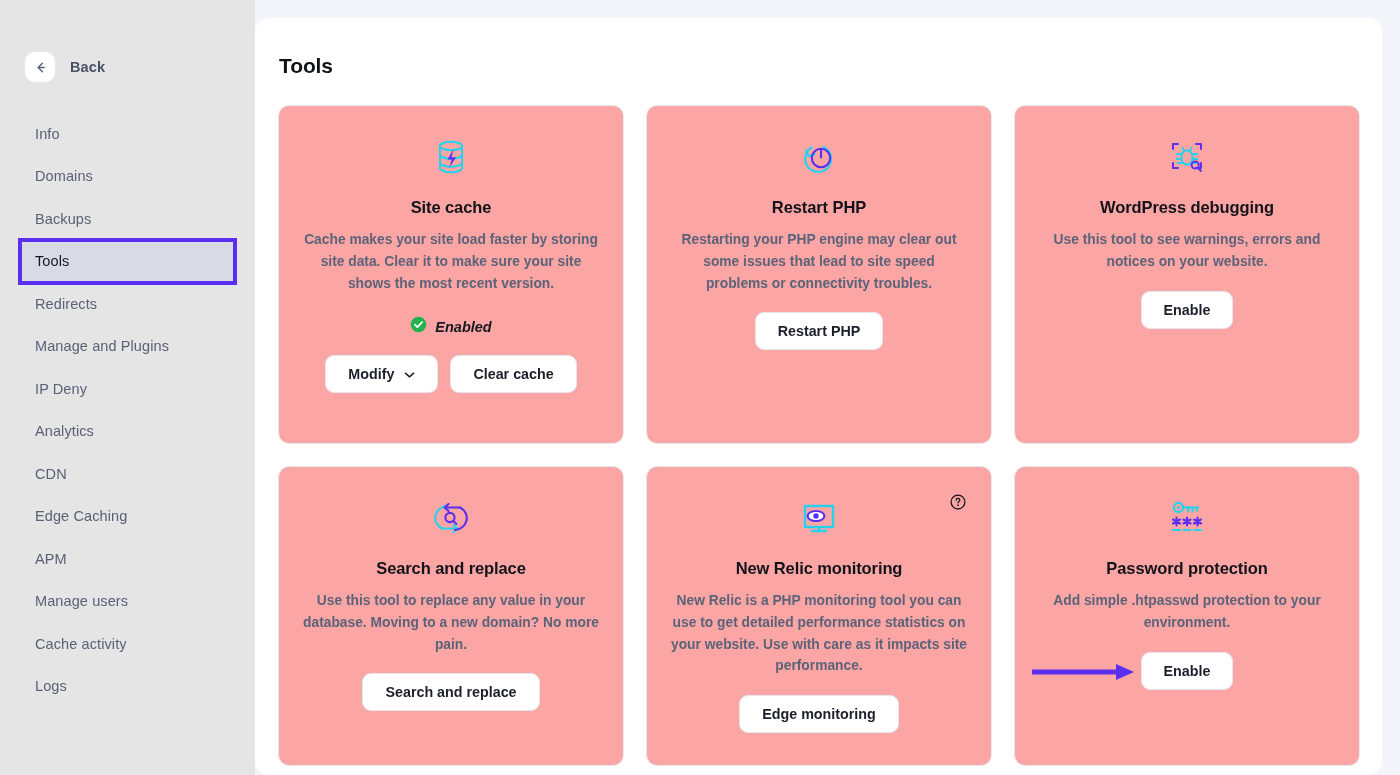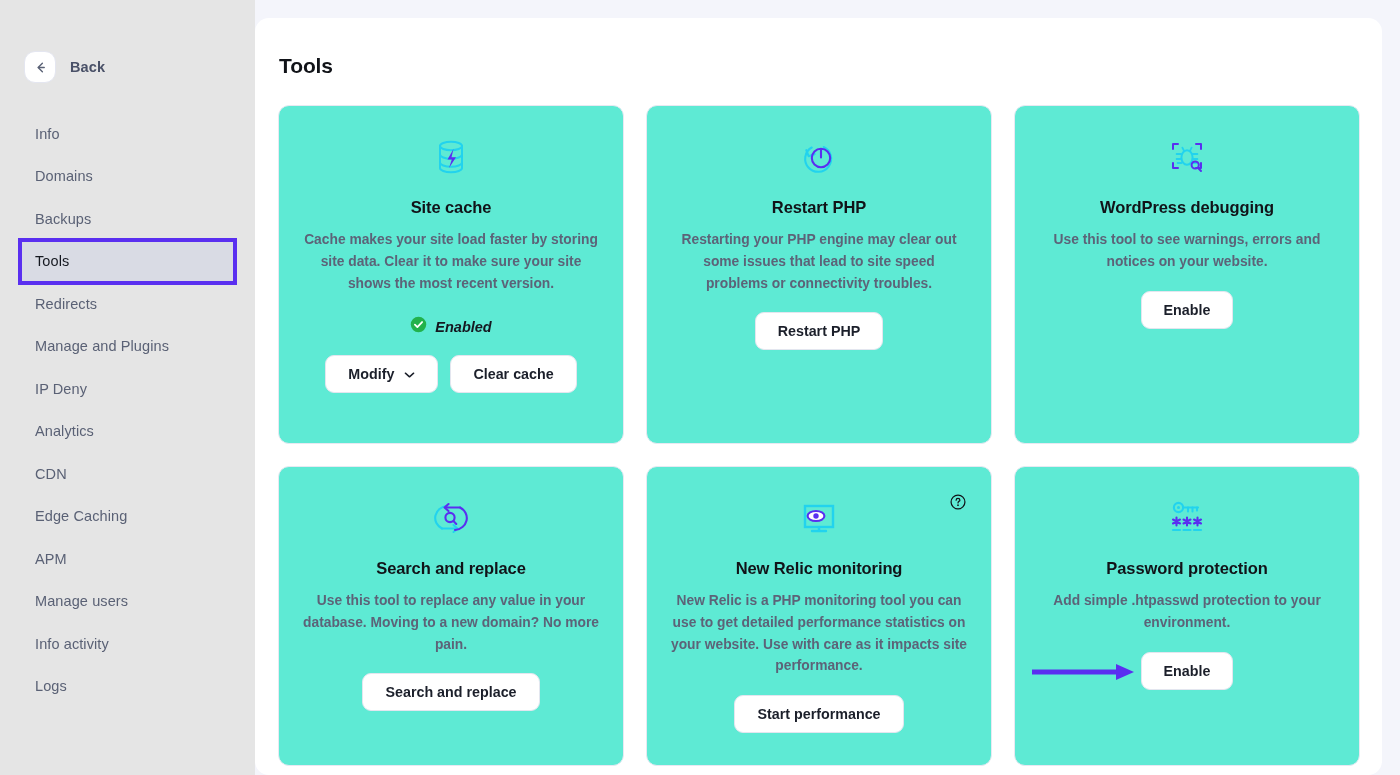--- a/index.html
+++ b/index.html
@@ -79,21 +79,21 @@
     padding: 36px 0 0 24px;
     letter-spacing: -.1px;
   }
   .grid {
     display: grid;
     grid-template-columns: repeat(3, 346px);
     gap: 22px;
     padding: 27px 0 0 23px;
   }
   .card {
-    background: #5eead4;
+    background: #fca5a5;
     border: 1px solid #e7e9f2;
     border-radius: 11px;
     position: relative;
     padding: 28px 24px 24px;
     display: flex;
     flex-direction: column;
     align-items: center;
     text-align: center;
   }
   .card.row1 { height: 339px; }
@@ -206,21 +206,21 @@
       <div class="nav-item">
         <span>Edge Caching</span>
       </div>
       <div class="nav-item">
         <span>APM</span>
       </div>
       <div class="nav-item">
         <span>Manage users</span>
       </div>
       <div class="nav-item">
-        <span>Info activity</span>
+        <span>Cache activity</span>
       </div>
       <div class="nav-item">
         <span>Logs</span>
       </div>
     </nav>
   </aside>
 
   <main class="main">
     <h1 class="page-title">Tools</h1>
 
@@ -340,21 +340,21 @@
             <path d="M14 30 H28" stroke="#22d3ee" stroke-width="2.4" stroke-linecap="round"></path>
             <path d="M21 26 V30" stroke="#22d3ee" stroke-width="2.4"></path>
             <ellipse cx="18" cy="15" rx="8.4" ry="5" stroke="#5a2ff0" stroke-width="2.1" fill="#ffffff"></ellipse>
             <circle cx="18" cy="15" r="2.7" fill="#5a2ff0"></circle>
           </svg>
         </div>
         <div class="card-title">New Relic monitoring</div>
         <div class="card-desc">New Relic is a PHP monitoring tool you can use to get detailed performance statistics on your website. Use with care as it impacts site performance.</div>
         <div class="btn-row">
           <button class="btn">
-            <span>Start performance</span>
+            <span>Edge monitoring</span>
           </button>
         </div>
       </section>
 
       <section class="card row2">
         <div class="card-icon">
           <svg width="44" height="40" viewBox="0 0 44 40" fill="none">
             <circle cx="13.5" cy="9.5" r="4.6" stroke="#22d3ee" stroke-width="2.1"></circle>
             <circle cx="13.5" cy="9.5" r="1.5" fill="#22d3ee"></circle>
             <path d="M18.1 9.5 H33" stroke="#22d3ee" stroke-width="2.1" stroke-linecap="round"></path>

